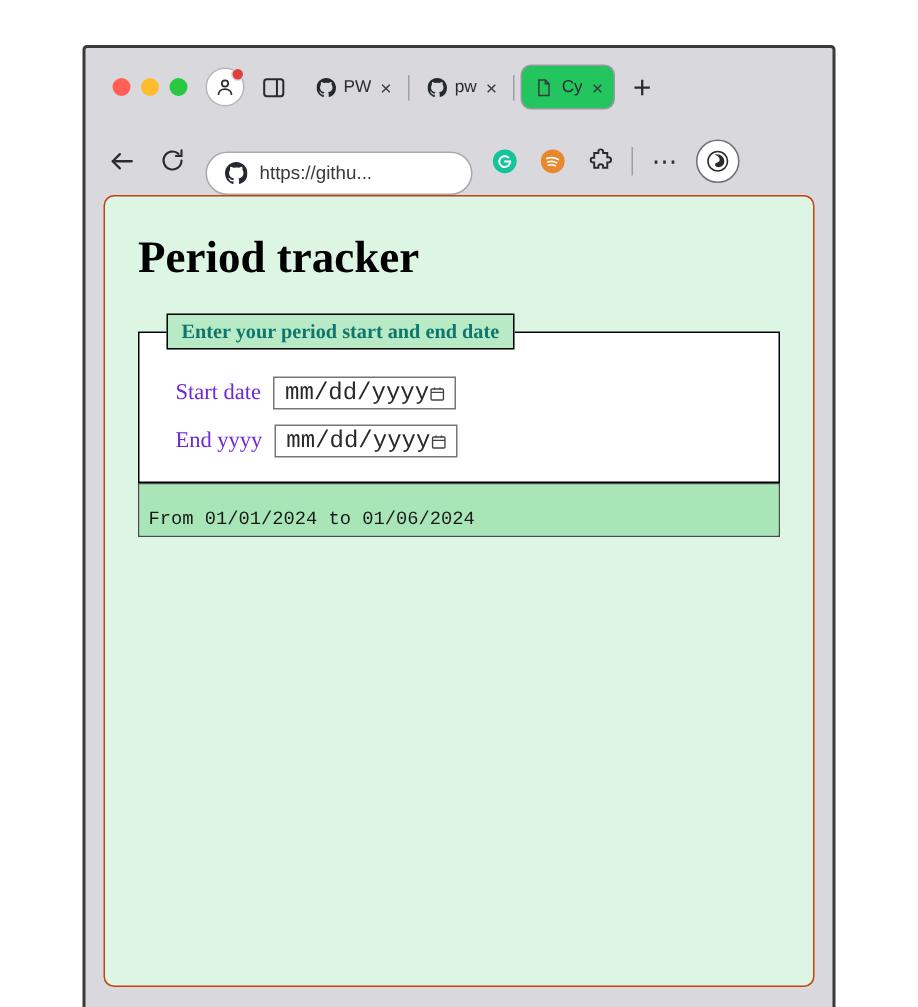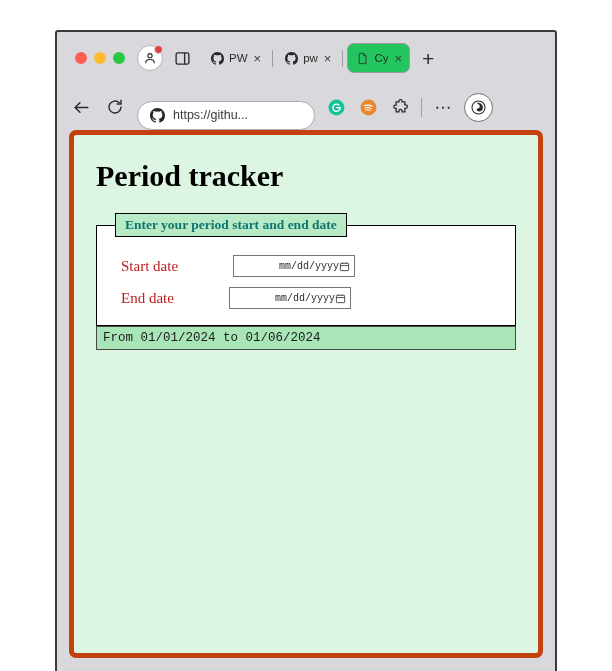--- a/index.html
+++ b/index.html
@@ -172,21 +172,21 @@
     background: #ffffff;
     border: 1px solid #6f6f77;
     display: flex; align-items: center; justify-content: center;
   }
 
   
   .page {
     flex: 1;
     margin: 0 12px 14px 12px;
     background: #ddf5e3;
-    border: 5px solid #c2410c;
+    border: 1px solid #c2410c;
     border-radius: 7px;
     overflow: hidden;
     position: relative;
   }
 
   .page-inner {
     padding: 18px 22px;
   }
 
   h1.page-title {
@@ -217,36 +217,35 @@
   .form-row {
     display: flex;
     align-items: center;
     margin: 10px 0 0 10px;
     gap: 8px;
   }
   .form-row:first-of-type { margin-top: 4px; }
   .form-label {
     font-family: "Liberation Serif", serif;
     font-size: 15px;
-    color: #b91c1c;
+    color: #6d28d9;
   }
   .date-input {
     width: 122px;
     height: 22px;
     border: 1px solid #767676;
     background: #fff;
     display: flex;
     align-items: center;
-    justify-content: flex-end;
+    justify-content: center;
     padding: 0 4px 0 5px;
     box-sizing: border-box;
     font-family: "Liberation Mono", monospace;
-    font-size: 10px;
+    font-size: 16px;
     color: #2a2a2a;
-    margin-left: 47px;
   }
   .cal-icon { color: #444; display: flex; align-items: center; }
 
   .add-btn {
     margin-top: 13px;
     background: #e6e6e6;
     border: 1px solid #767676;
     border-radius: 3px;
     font-family: "Liberation Serif", serif;
     font-size: 13px;
@@ -264,21 +263,21 @@
   }
 
   .periods-list {
     border: 1px solid #4a4a4a;
     background: #ffffff;
   }
   .period-item {
     font-family: "Liberation Mono", monospace;
     font-size: 12.5px;
     color: #1a1a1a;
-    padding: 4px 0 4px 6px;
+    padding: 16px 0 4px 6px;
     border-bottom: 1px solid #c9c9c9;
   }
   .period-item:last-child { border-bottom: none; }
   .period-item.highlight { background: #a8e6b8; }
   .period-item.has-caret { position: relative; }
   .caret {
     display: inline-block;
     width: 1px;
     height: 14px;
     background: #000;
@@ -416,21 +415,21 @@
                 <rect x="3" y="5" width="18" height="16" rx="1.5"></rect>
                 <line x1="3" y1="10" x2="21" y2="10"></line>
                 <line x1="8" y1="3" x2="8" y2="6"></line>
                 <line x1="16" y1="3" x2="16" y2="6"></line>
               </svg>
             </span>
           </div>
         </div>
 
         <div class="form-row">
-          <span class="form-label">End date</span>
+          <span class="form-label">End yyyy</span>
           <div class="date-input">
             <span>mm/dd/yyyy</span>
             <span class="cal-icon">
               <svg width="11" height="11" viewBox="0 0 24 24" fill="none" stroke="#444" stroke-width="2">
                 <rect x="3" y="5" width="18" height="16" rx="1.5"></rect>
                 <line x1="3" y1="10" x2="21" y2="10"></line>
                 <line x1="8" y1="3" x2="8" y2="6"></line>
                 <line x1="16" y1="3" x2="16" y2="6"></line>
               </svg>
             </span>

